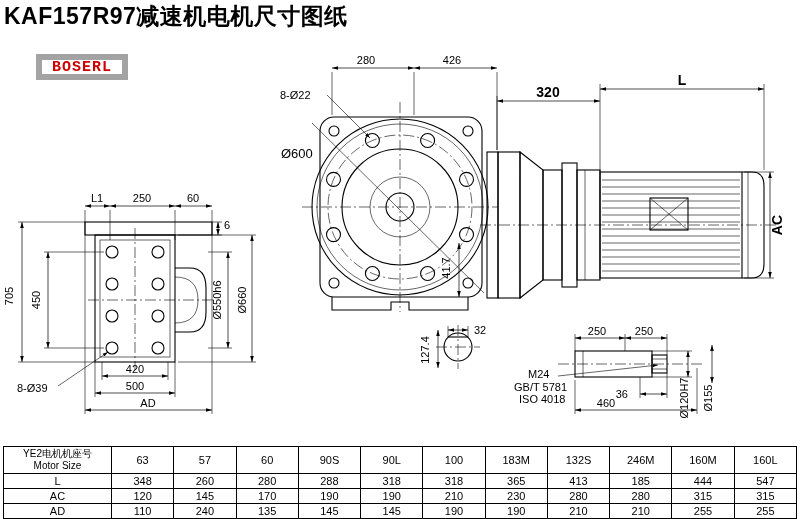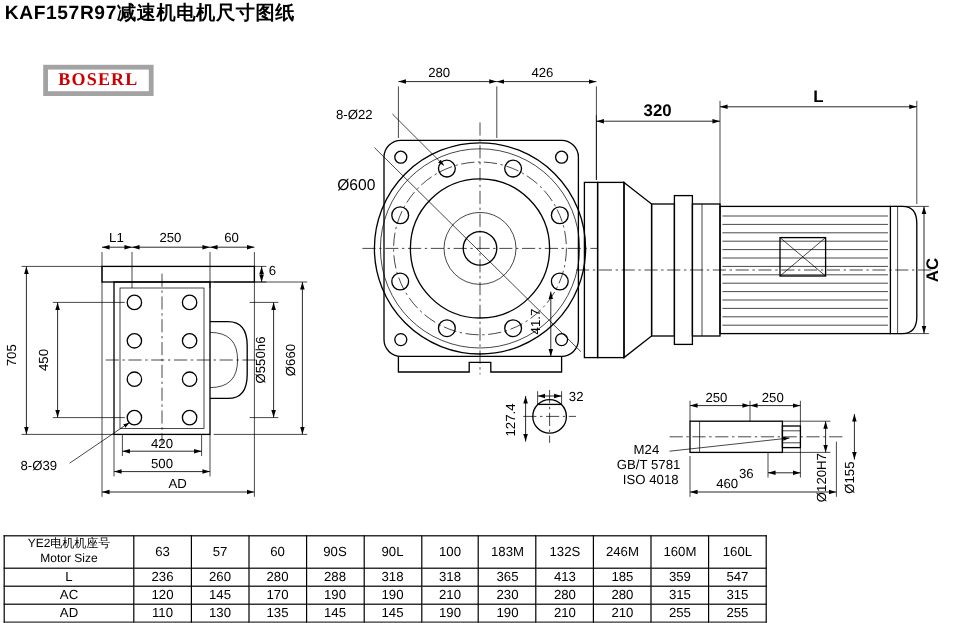--- a/index.html
+++ b/index.html
@@ -1,29 +1,29 @@
 <!DOCTYPE html>
 <html><head>
 <meta charset="utf-8">
 <style>
   *{margin:0;padding:0;box-sizing:border-box}
   html,body{width:800px;height:519px;background:#fff;font-family:"Liberation Sans",sans-serif;position:relative;overflow:hidden}
-  .title{position:absolute;left:4px;top:1px;font-size:16px;font-weight:bold;color:#000;letter-spacing:.5px;white-space:nowrap}
-  .logo{position:absolute;left:36px;top:54px;width:92px;height:26px;border:4px solid #a3a3a3;color:#c00;
-        font-family:Liberation Serif, serif;font-weight:bold;font-size:15px;letter-spacing:1px;
+  .title{position:absolute;left:4px;top:1px;font-size:23px;font-weight:bold;color:#000;letter-spacing:.5px;white-space:nowrap}
+  .logo{position:absolute;left:36px;top:54px;width:92px;height:26px;border:6px solid #a3a3a3;color:#c00;
+        font-family:Liberation Mono, monospace;font-weight:bold;font-size:15px;letter-spacing:1px;
         display:flex;align-items:center;justify-content:center}
   svg{position:absolute;left:0;top:0}
   svg text{font-family:"Liberation Sans",sans-serif;font-size:11px;fill:#000}
   .ln{fill:none;stroke:#000;stroke-width:1.1}
   .thin{fill:none;stroke:#000;stroke-width:.6}
   .cl{fill:none;stroke:#000;stroke-width:.6;stroke-dasharray:11 3 2 3}
   .dim{fill:none;stroke:#000;stroke-width:.7}
   .big{font-size:14px;font-weight:bold}
   .md{font-size:13px}
-  table{position:absolute;left:3px;top:446px;width:636px;border-collapse:collapse;table-layout:fixed;
+  table{position:absolute;left:3px;top:446px;width:794px;border-collapse:collapse;table-layout:fixed;
         font-size:11px;text-align:center;background:#fff}
   td,th{border:1px solid #000;padding:0;height:15px;font-weight:normal;overflow:hidden;white-space:nowrap}
   th.lbl{font-size:10px;line-height:1.2;height:27px}
   col.c0{width:108px}
 </style>
 </head>
 <body>
 
 <div class="title">KAF157R97减速机电机尺寸图纸</div>
 <div class="logo">BOSERL</div>
@@ -314,50 +314,50 @@
     <th>90L</th>
     <th>100</th>
     <th>183M</th>
     <th>132S</th>
     <th>246M</th>
     <th>160M</th>
     <th>160L</th>
   </tr>
   <tr>
     <td>L</td>
-    <td>236</td>
+    <td>348</td>
     <td>260</td>
     <td>280</td>
     <td>288</td>
     <td>318</td>
     <td>318</td>
     <td>365</td>
     <td>413</td>
     <td>185</td>
-    <td>359</td>
+    <td>444</td>
     <td>547</td>
   </tr>
   <tr>
     <td>AC</td>
     <td>120</td>
     <td>145</td>
     <td>170</td>
     <td>190</td>
     <td>190</td>
     <td>210</td>
     <td>230</td>
     <td>280</td>
     <td>280</td>
     <td>315</td>
     <td>315</td>
   </tr>
   <tr>
     <td>AD</td>
     <td>110</td>
-    <td>130</td>
+    <td>240</td>
     <td>135</td>
     <td>145</td>
     <td>145</td>
     <td>190</td>
     <td>190</td>
     <td>210</td>
     <td>210</td>
     <td>255</td>
     <td>255</td>
   </tr>

